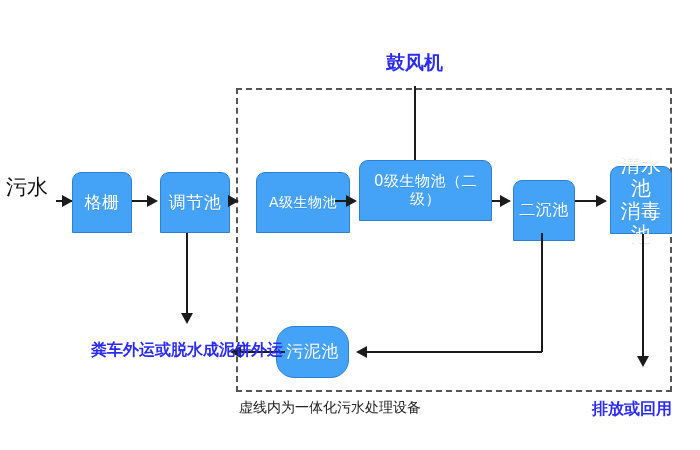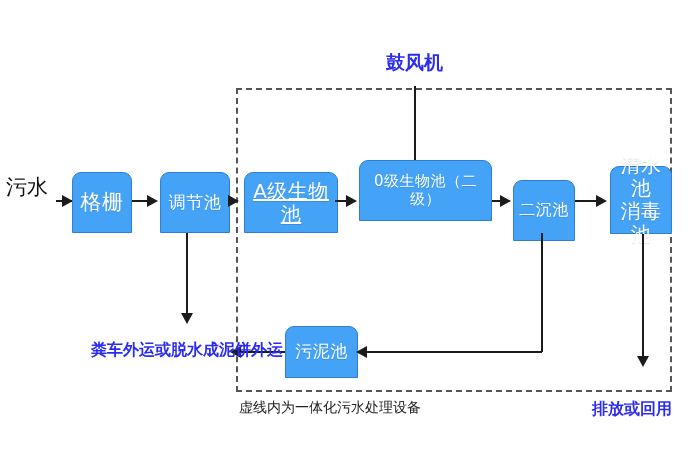--- a/index.html
+++ b/index.html
@@ -81,46 +81,46 @@
   <div class="dashed-region"></div>
 
   <div class="txt txt-blue" style="left:386px; top:52px; font-size:19px; font-weight:bold;">鼓风机</div>
   <div class="ln ln-v" style="left:414px; top:86px; height:82px;"></div>
   <div class="ah ah-d" style="left:409px; top:164px;"></div>
 
   <div class="txt txt-black" style="left:6px; top:176px; font-size:21px;">污水</div>
   <div class="ln ln-h" style="left:56px; top:200px; width:18px;"></div>
   <div class="ah ah-r" style="left:62px; top:195px;"></div>
 
-  <div class="node" style="left:72px; top:172px; width:60px; height:61px; font-size:21px;justify-content:center;">
+  <div class="node" style="left:72px; top:172px; width:60px; height:61px; font-size:17px;justify-content:center;">
     <span class="node-label">格栅</span>
   </div>
 
   <div class="node" style="left:160px; top:172px; width:70px; height:61px; font-size:17px;justify-content:center;">
     <span class="node-label">调节池</span>
   </div>
 
-  <div class="node" style="left:244px; top:172px; width:94px; height:61px; font-size:20px;text-decoration:underline;">
+  <div class="node" style="left:256px; top:172px; width:94px; height:61px; font-size:14px;">
     <span class="node-label">A级生物池</span>
   </div>
 
   <div class="node" style="left:359px; top:160px; width:133px; height:61px; font-size:15px;">
     <span class="node-label">0级生物池（二级）</span>
   </div>
 
   <div class="node" style="left:513px; top:180px; width:62px; height:61px; font-size:16px;">
     <span class="node-label">二沉池</span>
   </div>
 
   <div class="node" style="left:610px; top:166px; width:62px; height:68px; font-size:20px;">
     <span class="node-label">清水池
 消毒池</span>
   </div>
 
-  <div class="node" style="left:285px; top:326px; width:73px; height:52px; font-size:17px;">
+  <div class="node" style="left:276px; top:326px; width:73px; height:52px; font-size:17px;border-radius:18px;">
     <span class="node-label">污泥池</span>
   </div>
 
   <div class="ln ln-h" style="left:132px; top:200px; width:19px;"></div>
   <div class="ah ah-r" style="left:147px; top:195px;"></div>
 
   <div class="ln ln-h" style="left:230px; top:200px; width:1px;"></div>
   <div class="ah ah-r" style="left:228px; top:195px;"></div>
 
   <div class="ln ln-h" style="left:335px; top:200px; width:15px;"></div>

